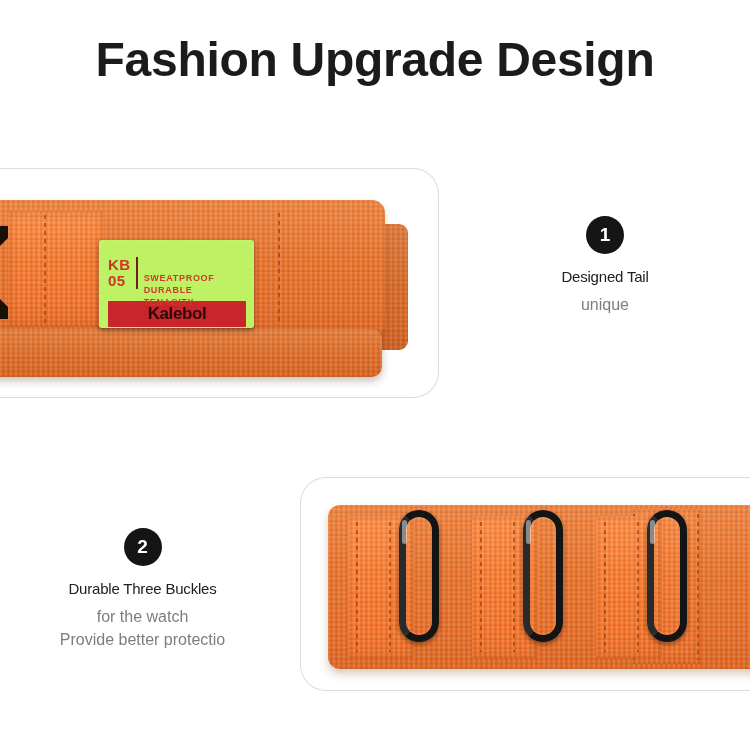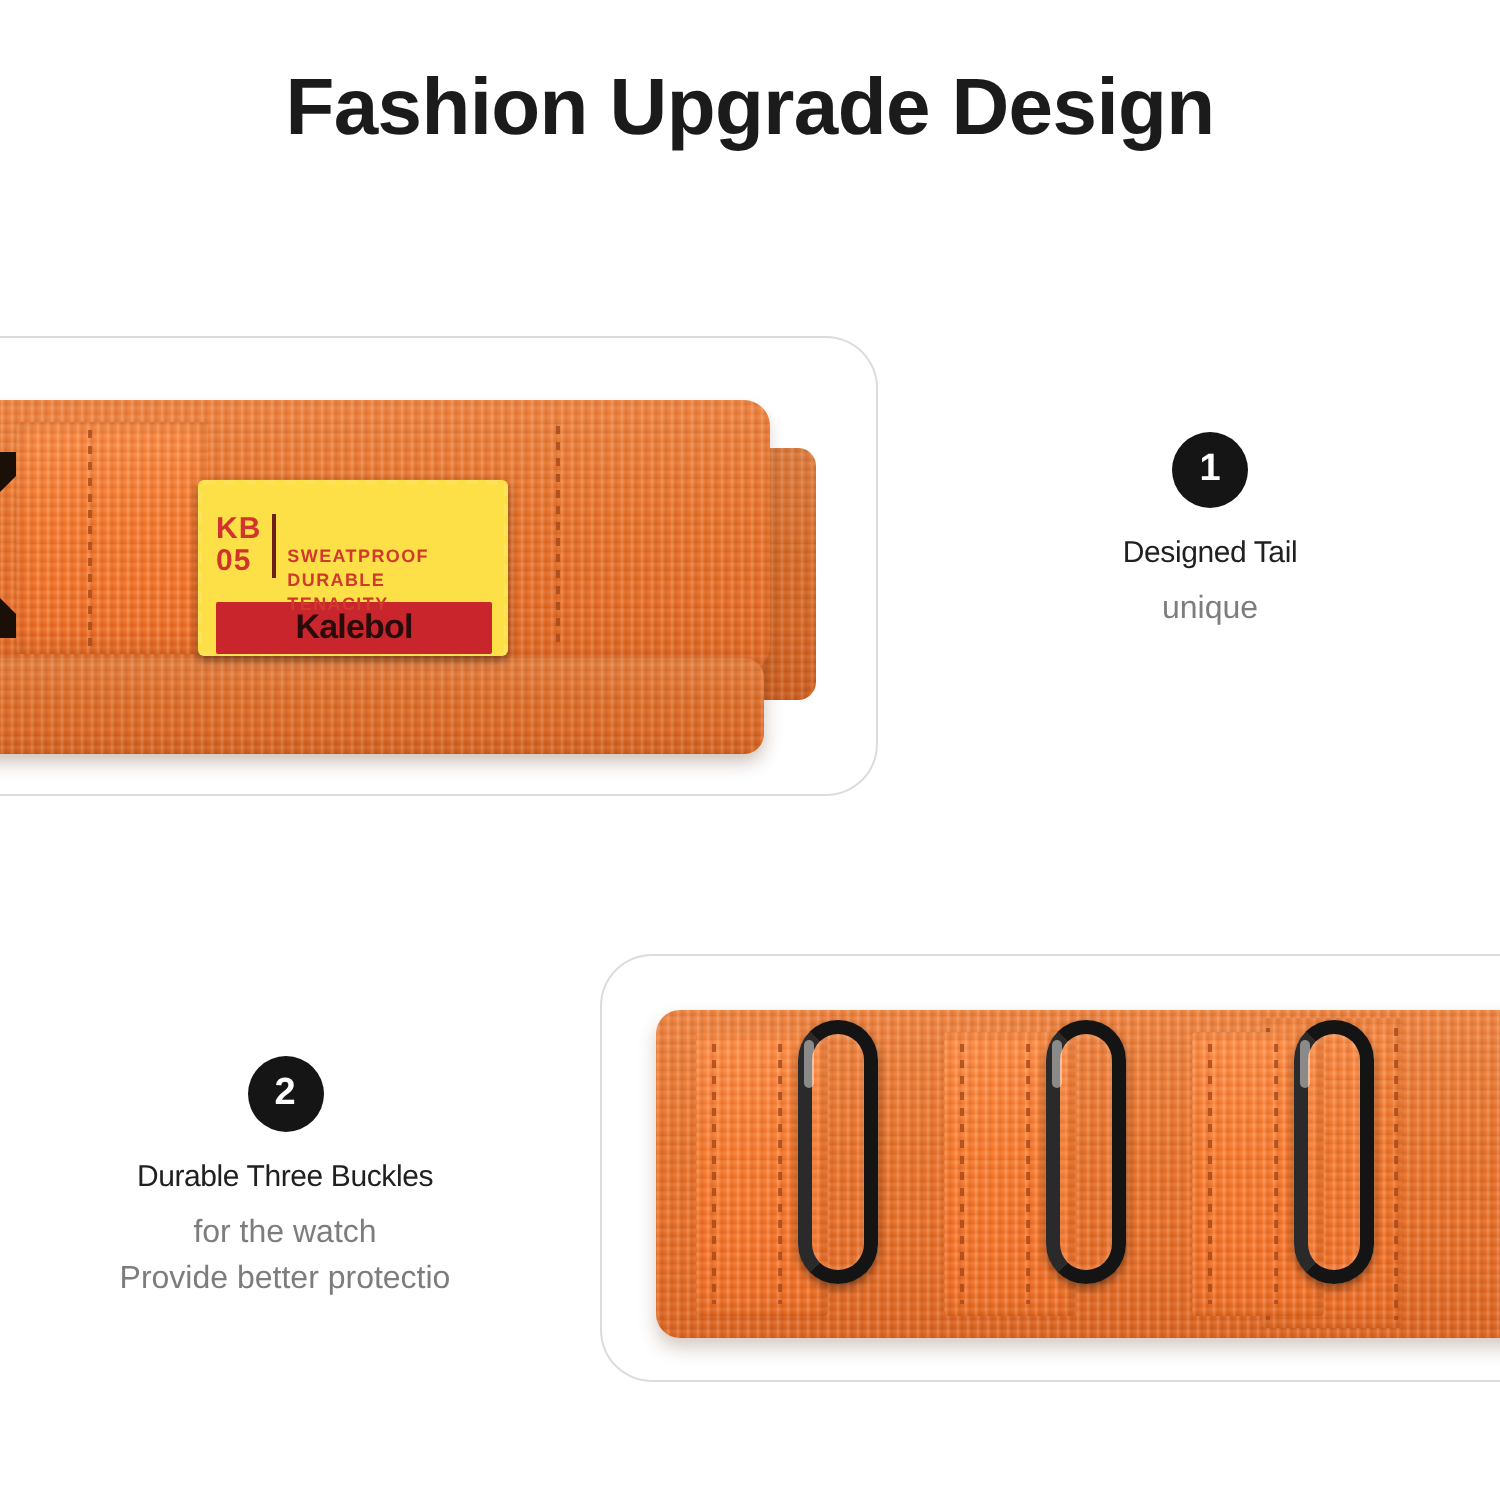--- a/index.html
+++ b/index.html
@@ -19,21 +19,21 @@
     background: #ffffff;
   }
 
   
   .page-title {
     position: absolute;
     top: 32px;
     left: 0;
     width: 750px;
     text-align: center;
-    font-size: 40px;
+    font-size: 48px;
     font-weight: bold;
     color: #1b1b1b;
     letter-spacing: -0.3px;
   }
 
   
   .photo-card {
     position: absolute;
     background: #ffffff;
     border: 1px solid #dcdcdc;
@@ -154,21 +154,21 @@
       rgba(255,255,255,0) 8px);
   }
 
   
   .label-patch {
     position: absolute;
     left: 99px;
     top: 240px;
     width: 155px;
     height: 88px;
-    background: #fde047;
+    background: #bef264;
     border-radius: 3px;
     z-index: 12;
     box-shadow: 0 2px 5px rgba(0,0,0,0.45);
     border: 2px dashed rgba(255,255,255,0.10);
     padding: 5px 6px 4px 7px;
   }
 
   .label-top {
     display: flex;
     align-items: center;

